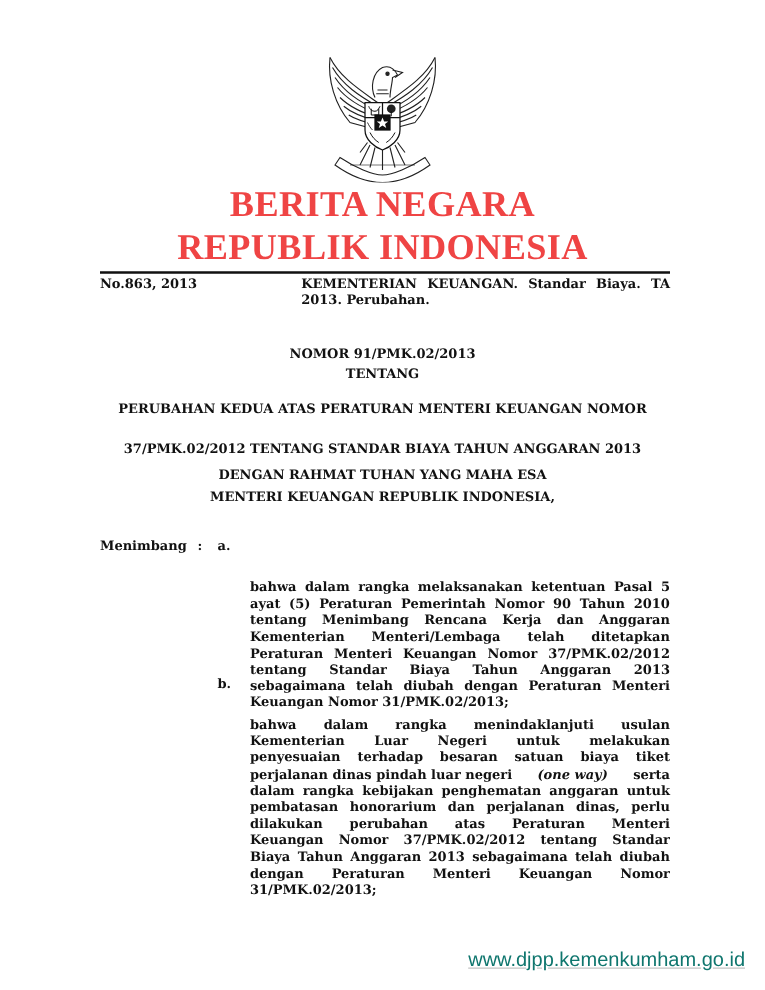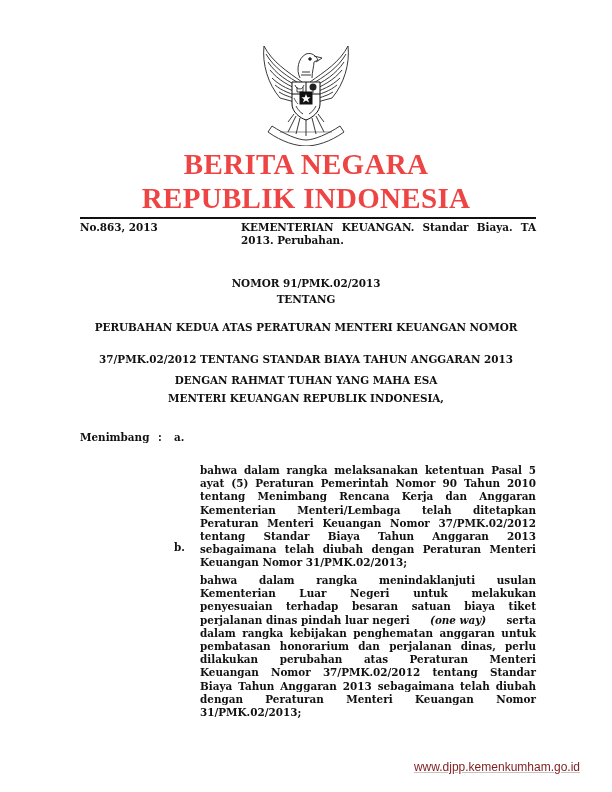--- a/index.html
+++ b/index.html
@@ -138,25 +138,25 @@
       display: block;
       height: 13.2px;
       white-space: nowrap;
     }
     .ital { font-style: italic; font-weight: bold; }
     .item-a { top: 0; }
     .item-b { top: 110px; }
 
     .footer-link {
       position: absolute;
-      right: 32px;
+      right: 16px;
       top: 760px;
       font-family: "Liberation Sans", "DejaVu Sans", sans-serif;
-      font-size: 12px;
-      color: #7f1d1d;
+      font-size: 16px;
+      color: #0f766e;
       text-decoration: underline;
       text-decoration-color: #c4c4c4;
     }
   </style>
 </head>
 <body>
 
 <div class="page">
 
   <svg class="emblem" viewBox="0 0 96 104">

